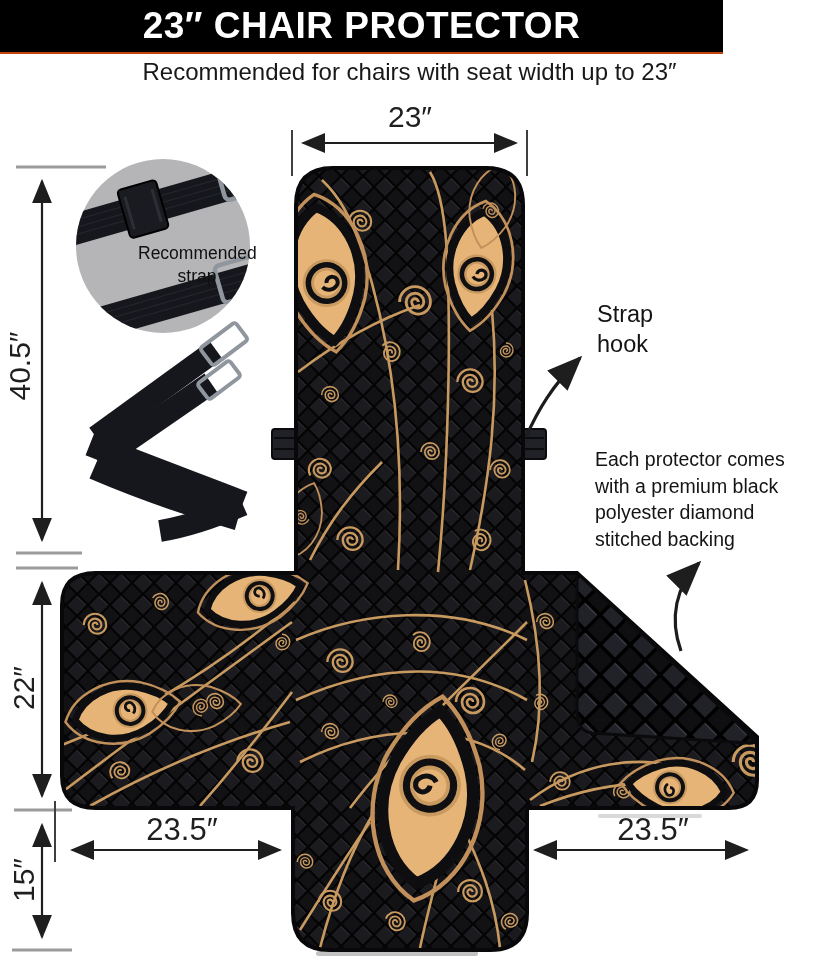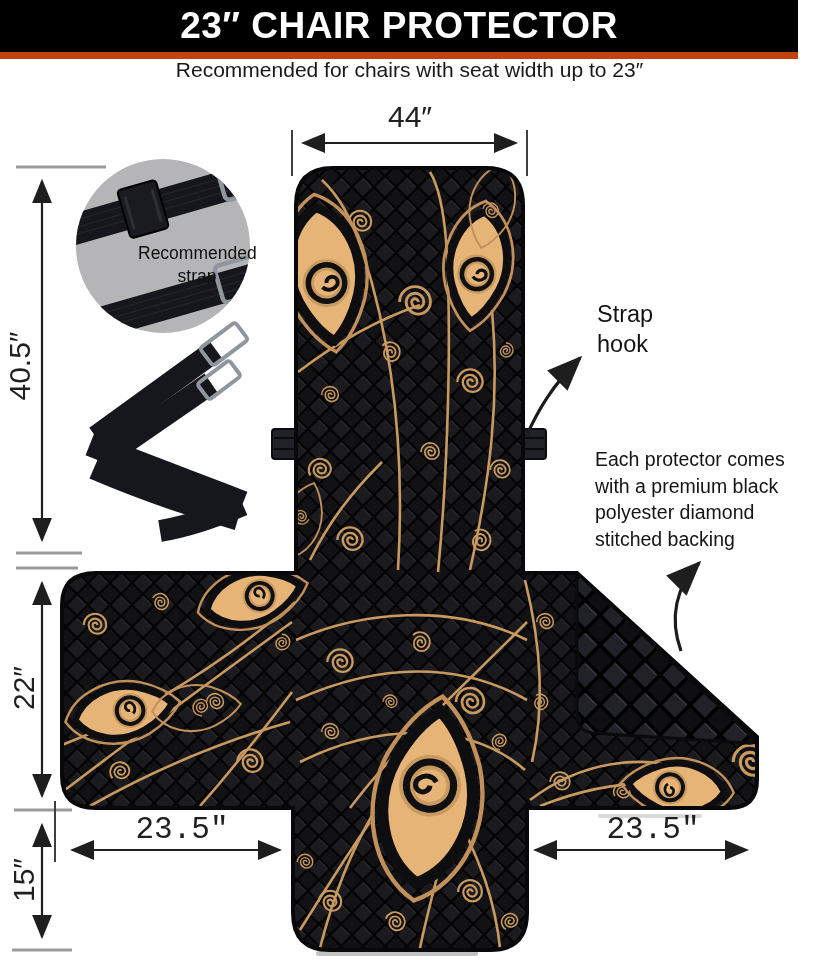--- a/index.html
+++ b/index.html
@@ -1,24 +1,24 @@
 <!DOCTYPE html>
 <html><head>
 <meta charset="utf-8">
 <style>
   html,body{margin:0;padding:0;background:#ffffff;}
   body{width:819px;height:960px;position:relative;font-family:"Liberation Sans",sans-serif;overflow:hidden;}
   .abs{position:absolute;}
   .lbl{position:absolute;color:#1b1b1b;font-family:"Liberation Sans",sans-serif;}
   .pre{white-space:pre-line;}
-  #header-bar{left:0;top:0;width:798px;height:52px;background:#000;display:flex;align-items:center;justify-content:center;border-bottom:7px solid #c2410c;}
+  #header-bar{left:0;top:0;width:723px;height:52px;background:#000;display:flex;align-items:center;justify-content:center;border-bottom:2px solid #c2410c;}
   #page-title{color:#fff;font-size:37px;font-weight:700;letter-spacing:.5px;}
-  #subtitle{left:0;top:58px;width:819px;text-align:center;font-size:21px;color:#181818;}
+  #subtitle{left:0;top:58px;width:819px;text-align:center;font-size:24px;color:#181818;}
   .dim{font-size:30px;color:#1f1f1f;text-align:center;}
-  .dim-big{font-size:31px;font-family:Liberation Mono, monospace;}
+  .dim-big{font-size:31px;}
   .rot{transform:rotate(-90deg);}
   #svg-scene{position:absolute;left:0;top:0;}
 </style>
 </head>
 <body>
 
 <svg id="svg-scene" width="819" height="960" viewBox="0 0 819 960">
   <defs>
     <marker id="ah" markerWidth="11" markerHeight="9" refX="10" refY="4.5" orient="auto-start-reverse">
       <path d="M0,0 L11,4.5 L0,9 Z" fill="#1e1e1e"></path>
@@ -207,21 +207,21 @@
     </g>
   </g>
 </svg>
 
 <div id="header-bar" class="abs">
   <span id="page-title">23″ CHAIR PROTECTOR</span>
 </div>
 
 <div id="subtitle" class="lbl">Recommended for chairs with seat width up to 23″</div>
 
-<div class="lbl dim" style="left:330px;top:100px;width:160px;">44″</div>
+<div class="lbl dim" style="left:330px;top:100px;width:160px;">23″</div>
 <div class="lbl dim rot" style="left:-40px;top:349px;width:120px;height:34px;">40.5″</div>
 <div class="lbl dim rot" style="left:-36px;top:671px;width:120px;height:34px;">22″</div>
 <div class="lbl dim rot" style="left:-36px;top:863px;width:120px;height:34px;">15″</div>
 <div class="lbl dim dim-big" style="left:102px;top:812px;width:160px;">23.5″</div>
 <div class="lbl dim dim-big" style="left:573px;top:812px;width:160px;">23.5″</div>
 
 <div class="lbl pre" style="left:138px;top:242px;width:118px;text-align:center;font-size:17.5px;line-height:1.3;color:#101010;">Recommended
 strap</div>
 <div class="lbl pre" style="left:597px;top:299px;font-size:23.5px;line-height:1.28;color:#141414;">Strap
 hook</div>

